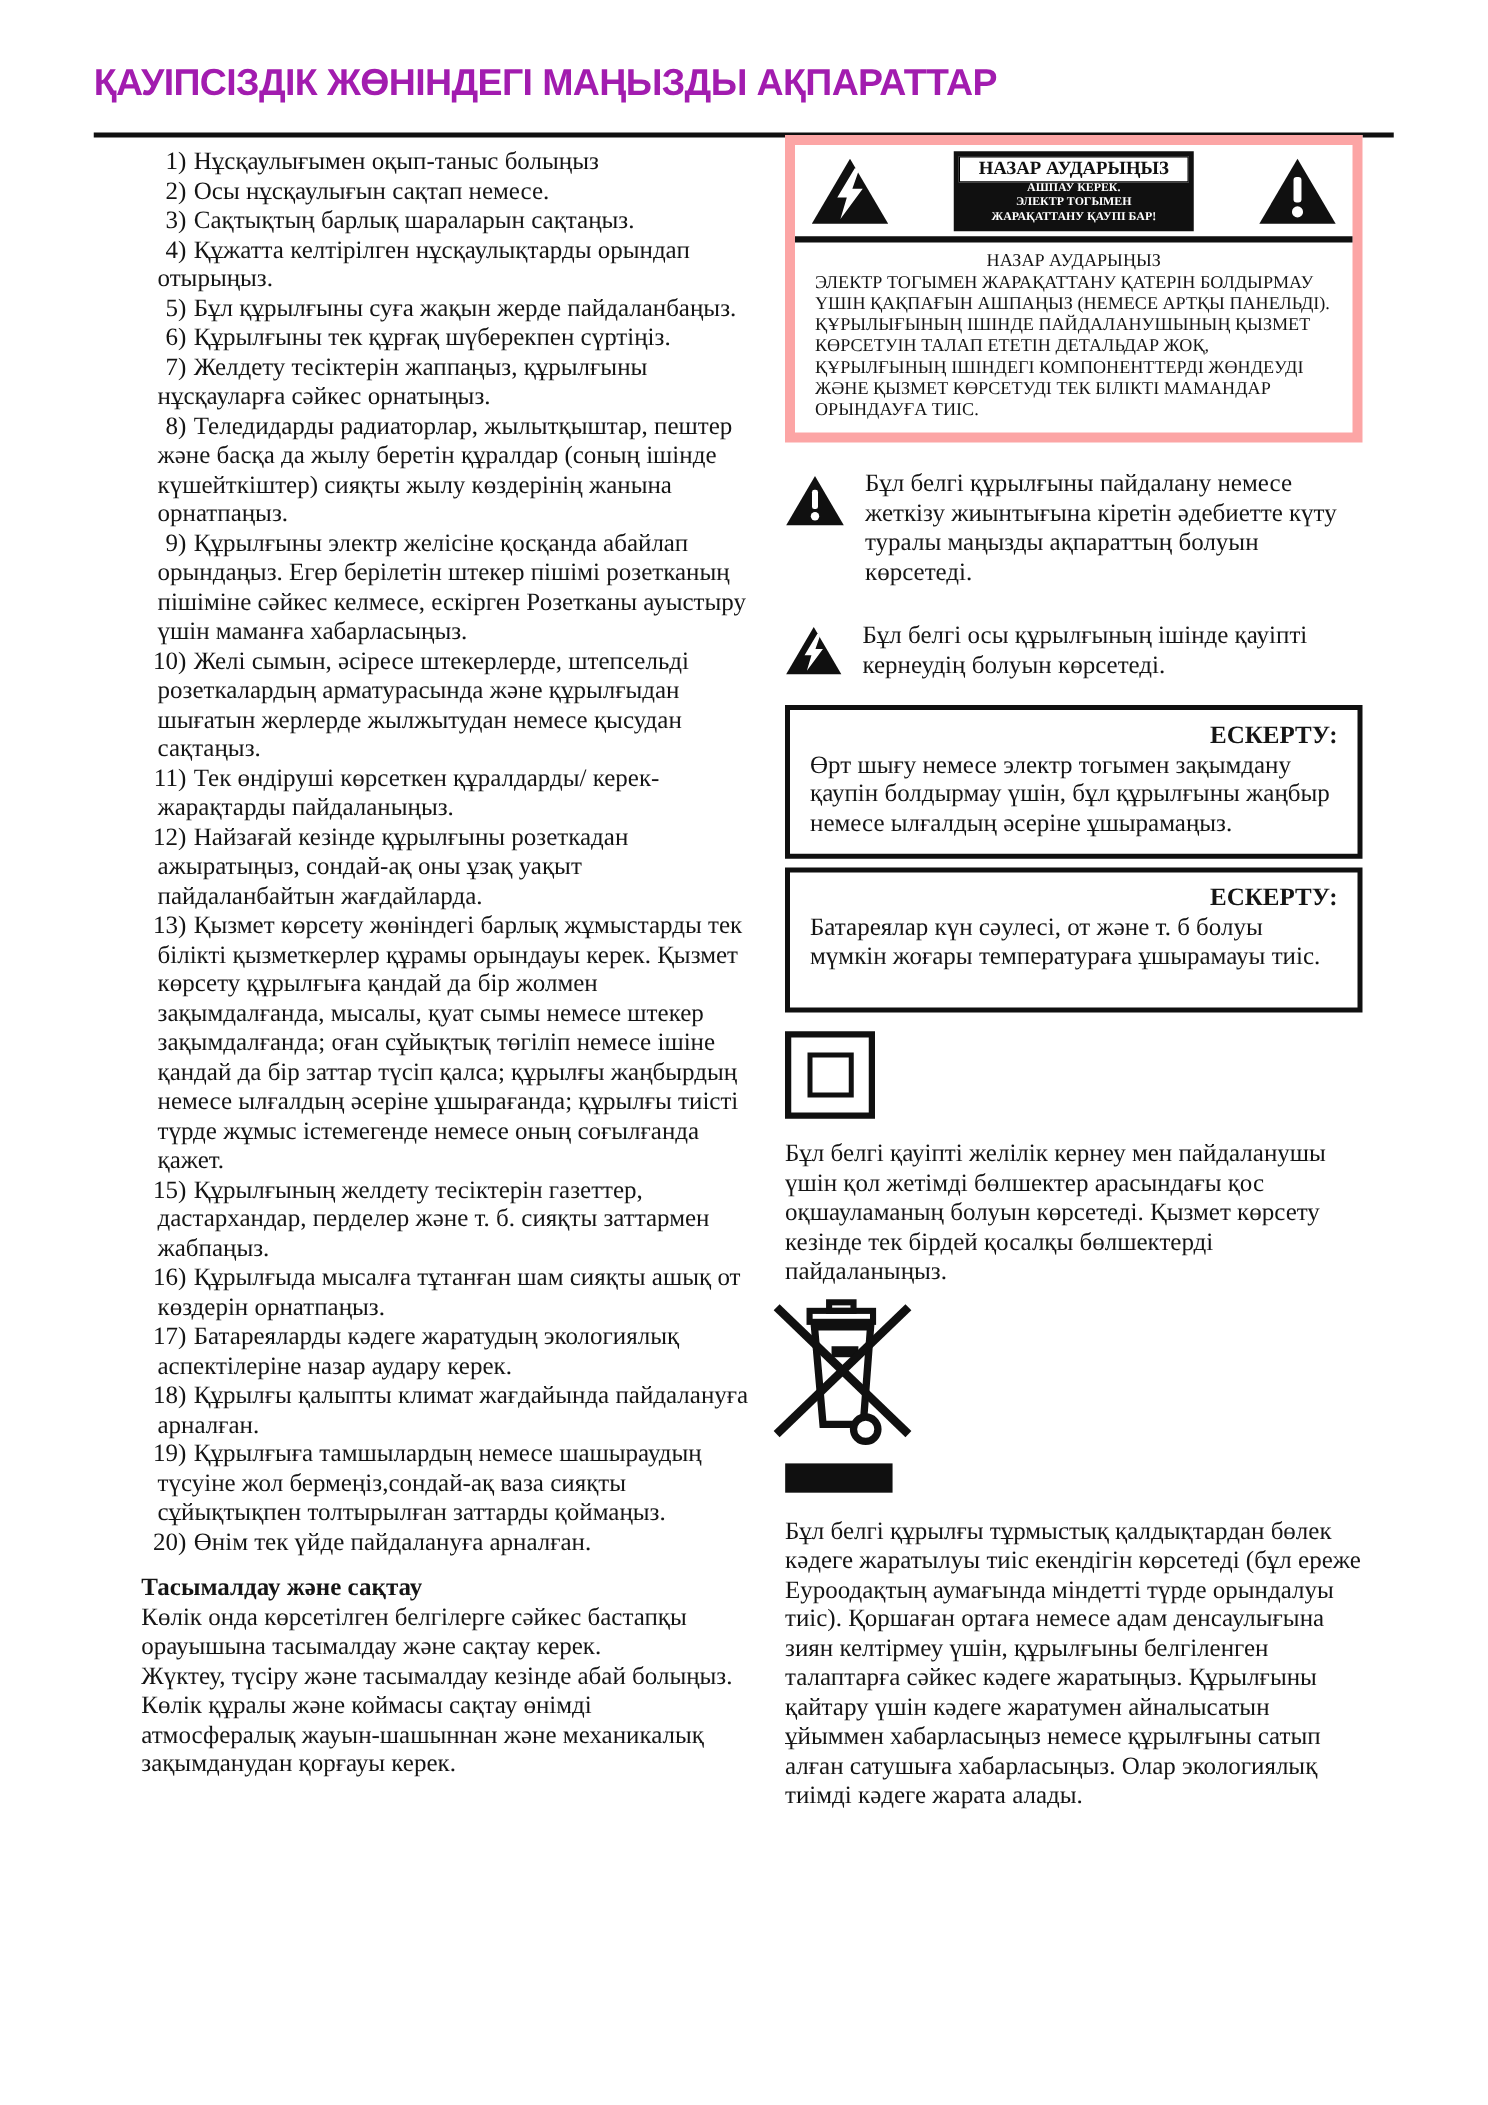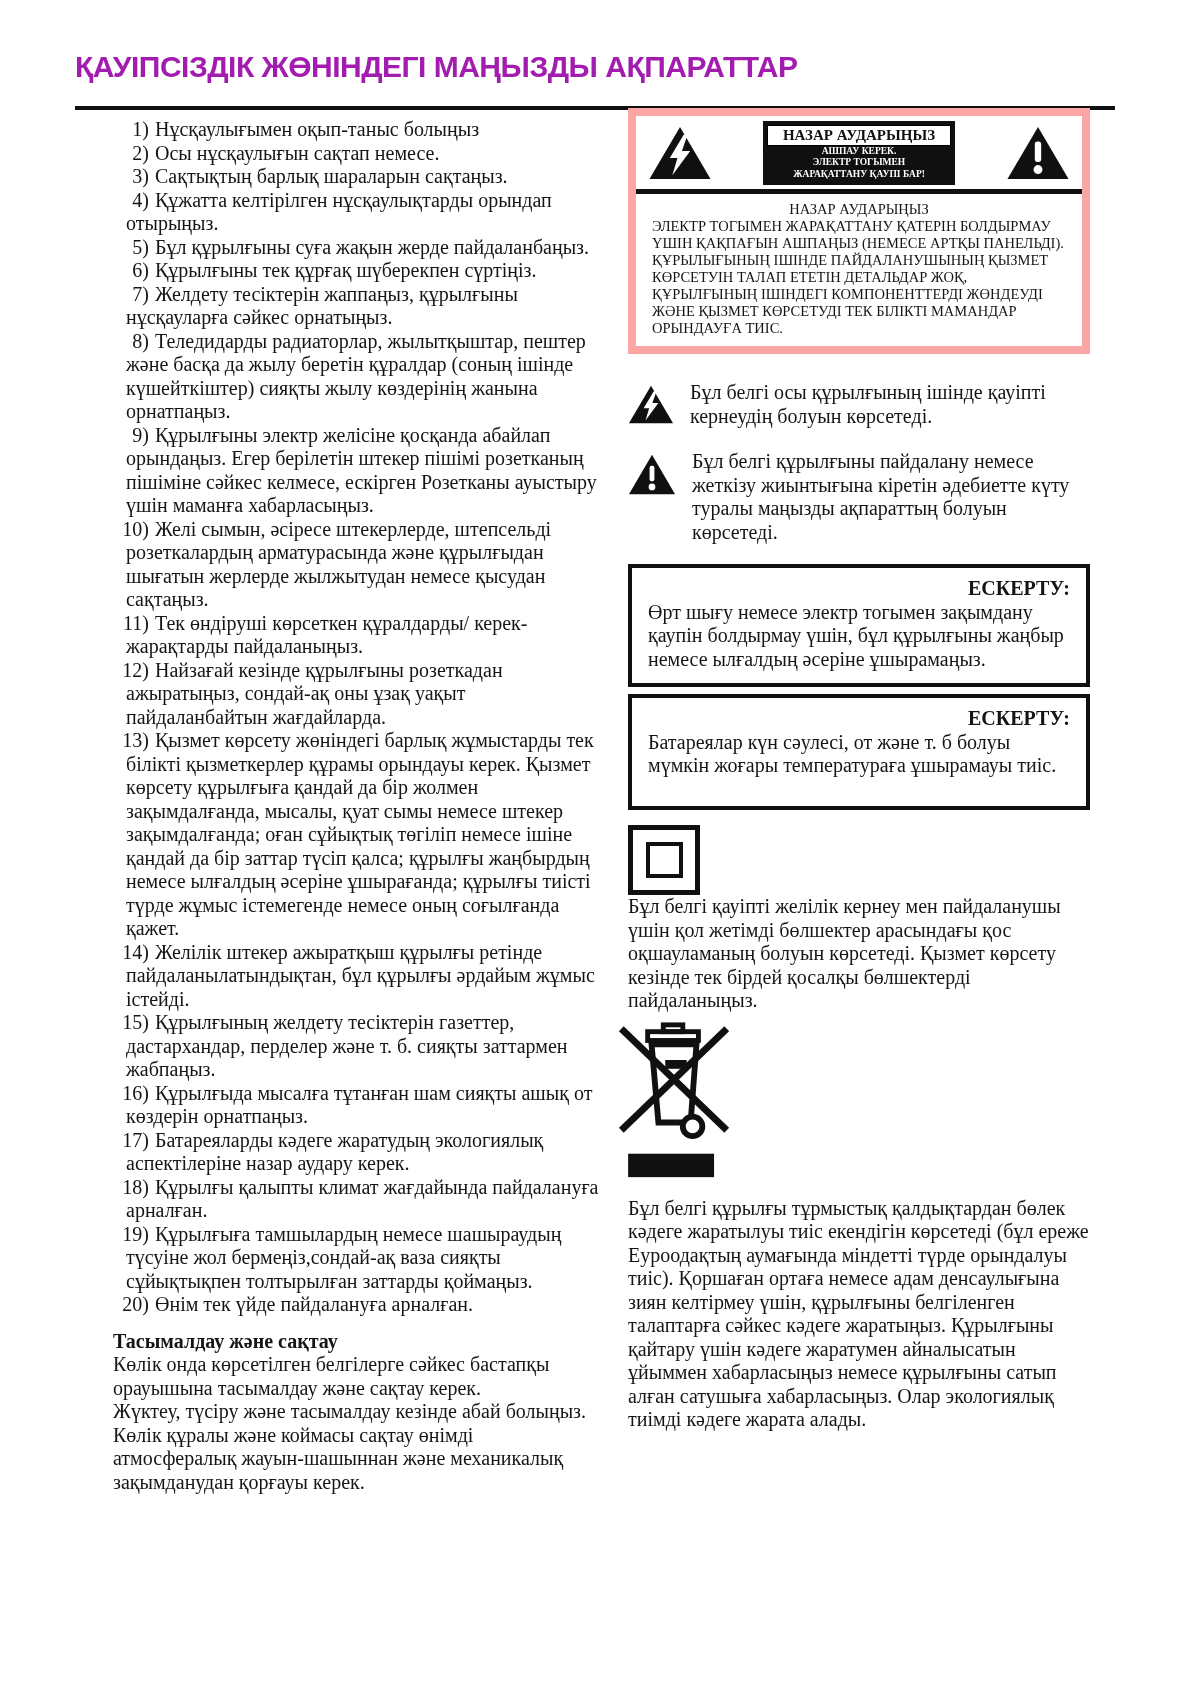--- a/index.html
+++ b/index.html
@@ -63,21 +63,21 @@
   .note-text { flex:1 1 auto; }
 
   .caution { border:4px solid #101010; padding:9px 16px 12px; }
   .caution-1 { margin-top:20px; }
   .caution-2 { margin-top:7px; min-height:116px; }
   .caution-heading { font-weight:bold;text-align:right; }
 
   .insul { margin-top:15px; width:72px; height:70px; border:5px solid #101010;
            display:flex; align-items:center; justify-content:center; }
   .insul-inner { width:37px; height:36px; border:4px solid #101010; }
-  .insul-note { }
+  .insul-note { margin-top:17px; }
 
   .weee { display:block; margin-top:6px; margin-left:-12px; }
   .weee-note { margin-top:14px; }
 </style>
 </head>
 <body>
 
 <h1 class="page-title">ҚАУІПСІЗДІК ЖӨНІНДЕГІ МАҢЫЗДЫ АҚПАРАТТАР</h1>
 <div class="title-rule"></div>
 
@@ -128,23 +128,20 @@
   </div>
 
   <div class="li">
     <span class="num">12)</span><span>Найзағай кезінде құрылғыны розеткадан ажыратыңыз, сондай-ақ оны ұзақ уақыт пайдаланбайтын жағдайларда.</span>
   </div>
 
   <div class="li">
     <span class="num">13)</span><span>Қызмет көрсету жөніндегі барлық жұмыстарды тек білікті қызметкерлер құрамы орындауы керек. Қызмет көрсету құрылғыға қандай да бір жолмен зақымдалғанда, мысалы, қуат сымы немесе штекер зақымдалғанда; оған сұйықтық төгіліп немесе ішіне қандай да бір заттар түсіп қалса; құрылғы жаңбырдың немесе ылғалдың әсеріне ұшырағанда; құрылғы тиісті түрде жұмыс істемегенде немесе оның соғылғанда қажет.</span>
   </div>
 
-  <div class="li">
-    <span class="num">14)</span><span>Желілік штекер ажыратқыш құрылғы ретінде пайдаланылатындықтан, бұл құрылғы әрдайым жұмыс істейді.</span>
-  </div>
 
   <div class="li">
     <span class="num">15)</span><span>Құрылғының желдету тесіктерін газеттер, дастархандар, перделер және т. б. сияқты заттармен жабпаңыз.</span>
   </div>
 
   <div class="li">
     <span class="num">16)</span><span>Құрылғыда мысалға тұтанған шам сияқты ашық от көздерін орнатпаңыз.</span>
   </div>
 
   <div class="li">
@@ -192,35 +189,35 @@
         <rect x="45" y="26" width="10" height="32" rx="4" fill="#ffffff"></rect>
         <circle cx="50" cy="70" r="7" fill="#ffffff"></circle>
       </svg>
     </div>
     <div class="wb-body">
       <div class="wb-body-title">НАЗАР АУДАРЫҢЫЗ</div>
       <div class="wb-body-text">ЭЛЕКТР ТОГЫМЕН ЖАРАҚАТТАНУ ҚАТЕРІН БОЛДЫРМАУ ҮШІН ҚАҚПАҒЫН АШПАҢЫЗ (НЕМЕСЕ АРТҚЫ ПАНЕЛЬДІ). ҚҰРЫЛЫҒЫНЫҢ ІШІНДЕ ПАЙДАЛАНУШЫНЫҢ ҚЫЗМЕТ КӨРСЕТУІН ТАЛАП ЕТЕТІН ДЕТАЛЬДАР ЖОҚ, ҚҰРЫЛҒЫНЫҢ ІШІНДЕГІ КОМПОНЕНТТЕРДІ ЖӨНДЕУДІ ЖӘНЕ ҚЫЗМЕТ КӨРСЕТУДІ ТЕК БІЛІКТІ МАМАНДАР ОРЫНДАУҒА ТИІС.</div>
     </div>
   </div>
 
-  <div class="note note-1">
-    <svg class="tri" width="46" height="41" viewBox="0 0 100 88">
-      <path d="M50 3 L98 85 H2 Z" fill="#101010"></path>
-      <polygon points="56,15 34,52 46,52 38,79 66,41 53,41 62,15" fill="#ffffff"></polygon>
-    </svg>
-    <div class="note-text">Бұл белгі осы құрылғының ішінде қауіпті кернеудің болуын көрсетеді.</div>
-  </div>
-
   <div class="note note-2">
     <svg class="tri" width="48" height="43" viewBox="0 0 100 88">
       <path d="M50 3 L98 85 H2 Z" fill="#101010"></path>
       <rect x="45" y="26" width="10" height="32" rx="4" fill="#ffffff"></rect>
       <circle cx="50" cy="70" r="7" fill="#ffffff"></circle>
     </svg>
     <div class="note-text">Бұл белгі құрылғыны пайдалану немесе жеткізу жиынтығына кіретін әдебиетте күту туралы маңызды ақпараттың болуын көрсетеді.</div>
+  </div>
+
+  <div class="note note-1">
+    <svg class="tri" width="46" height="41" viewBox="0 0 100 88">
+      <path d="M50 3 L98 85 H2 Z" fill="#101010"></path>
+      <polygon points="56,15 34,52 46,52 38,79 66,41 53,41 62,15" fill="#ffffff"></polygon>
+    </svg>
+    <div class="note-text">Бұл белгі осы құрылғының ішінде қауіпті кернеудің болуын көрсетеді.</div>
   </div>
 
   <div class="caution caution-1">
     <div class="caution-heading">ЕСКЕРТУ:</div>
     <div>Өрт шығу немесе электр тогымен зақымдану қаупін болдырмау үшін, бұл құрылғыны жаңбыр немесе ылғалдың әсеріне ұшырамаңыз.</div>
   </div>
 
   <div class="caution caution-2">
     <div class="caution-heading">ЕСКЕРТУ:</div>
     <div>Батареялар күн сәулесі, от және т. б болуы мүмкін жоғары температураға ұшырамауы тиіс.</div>

